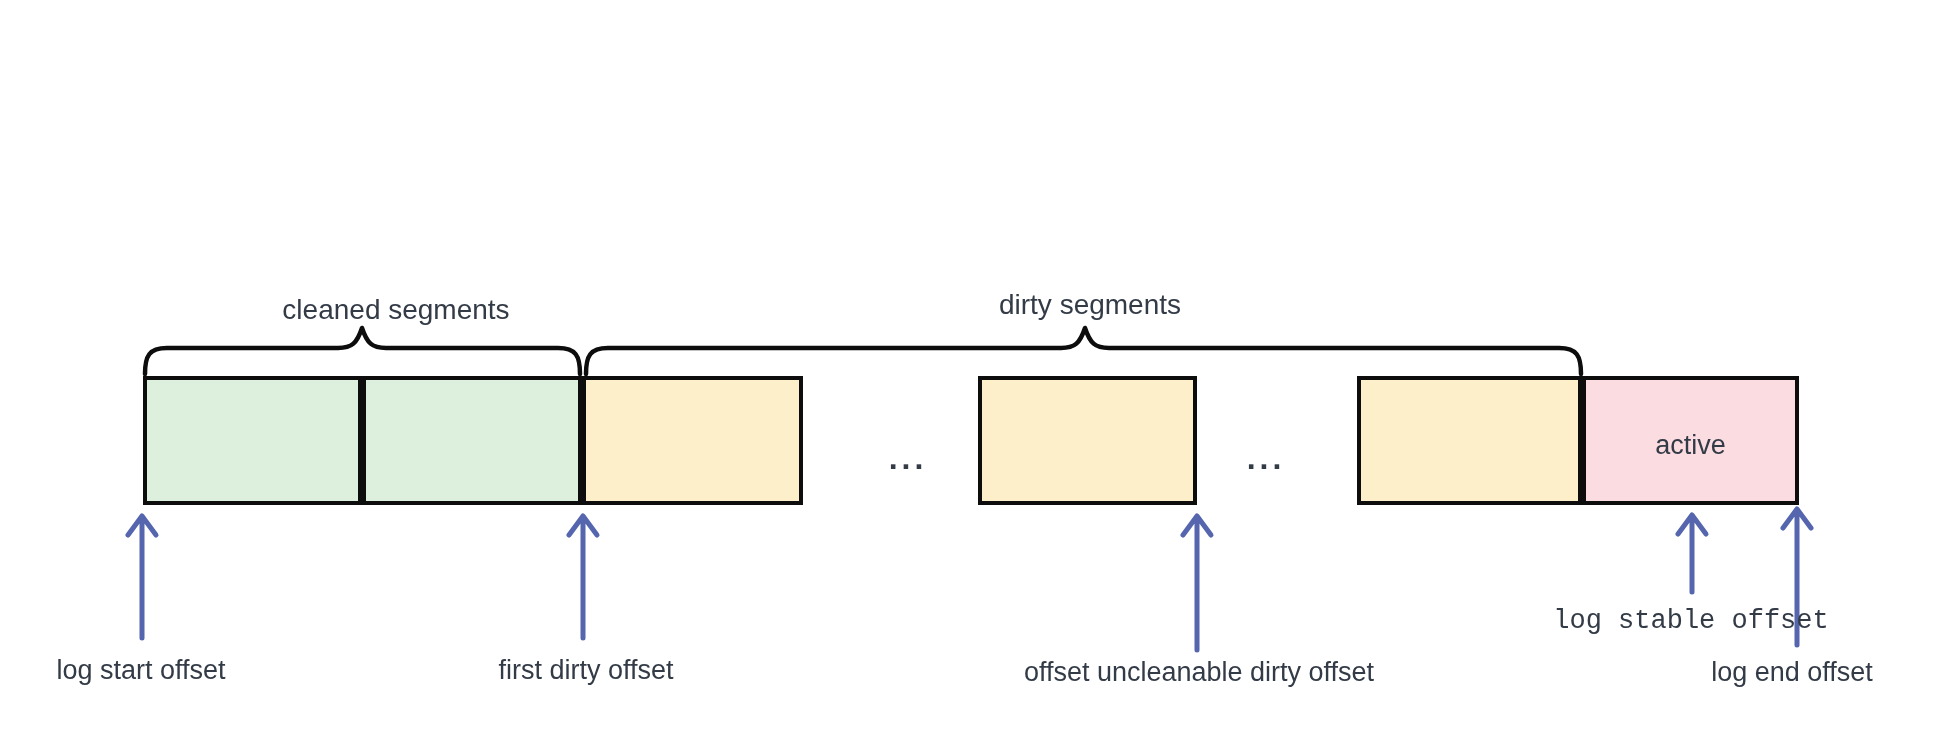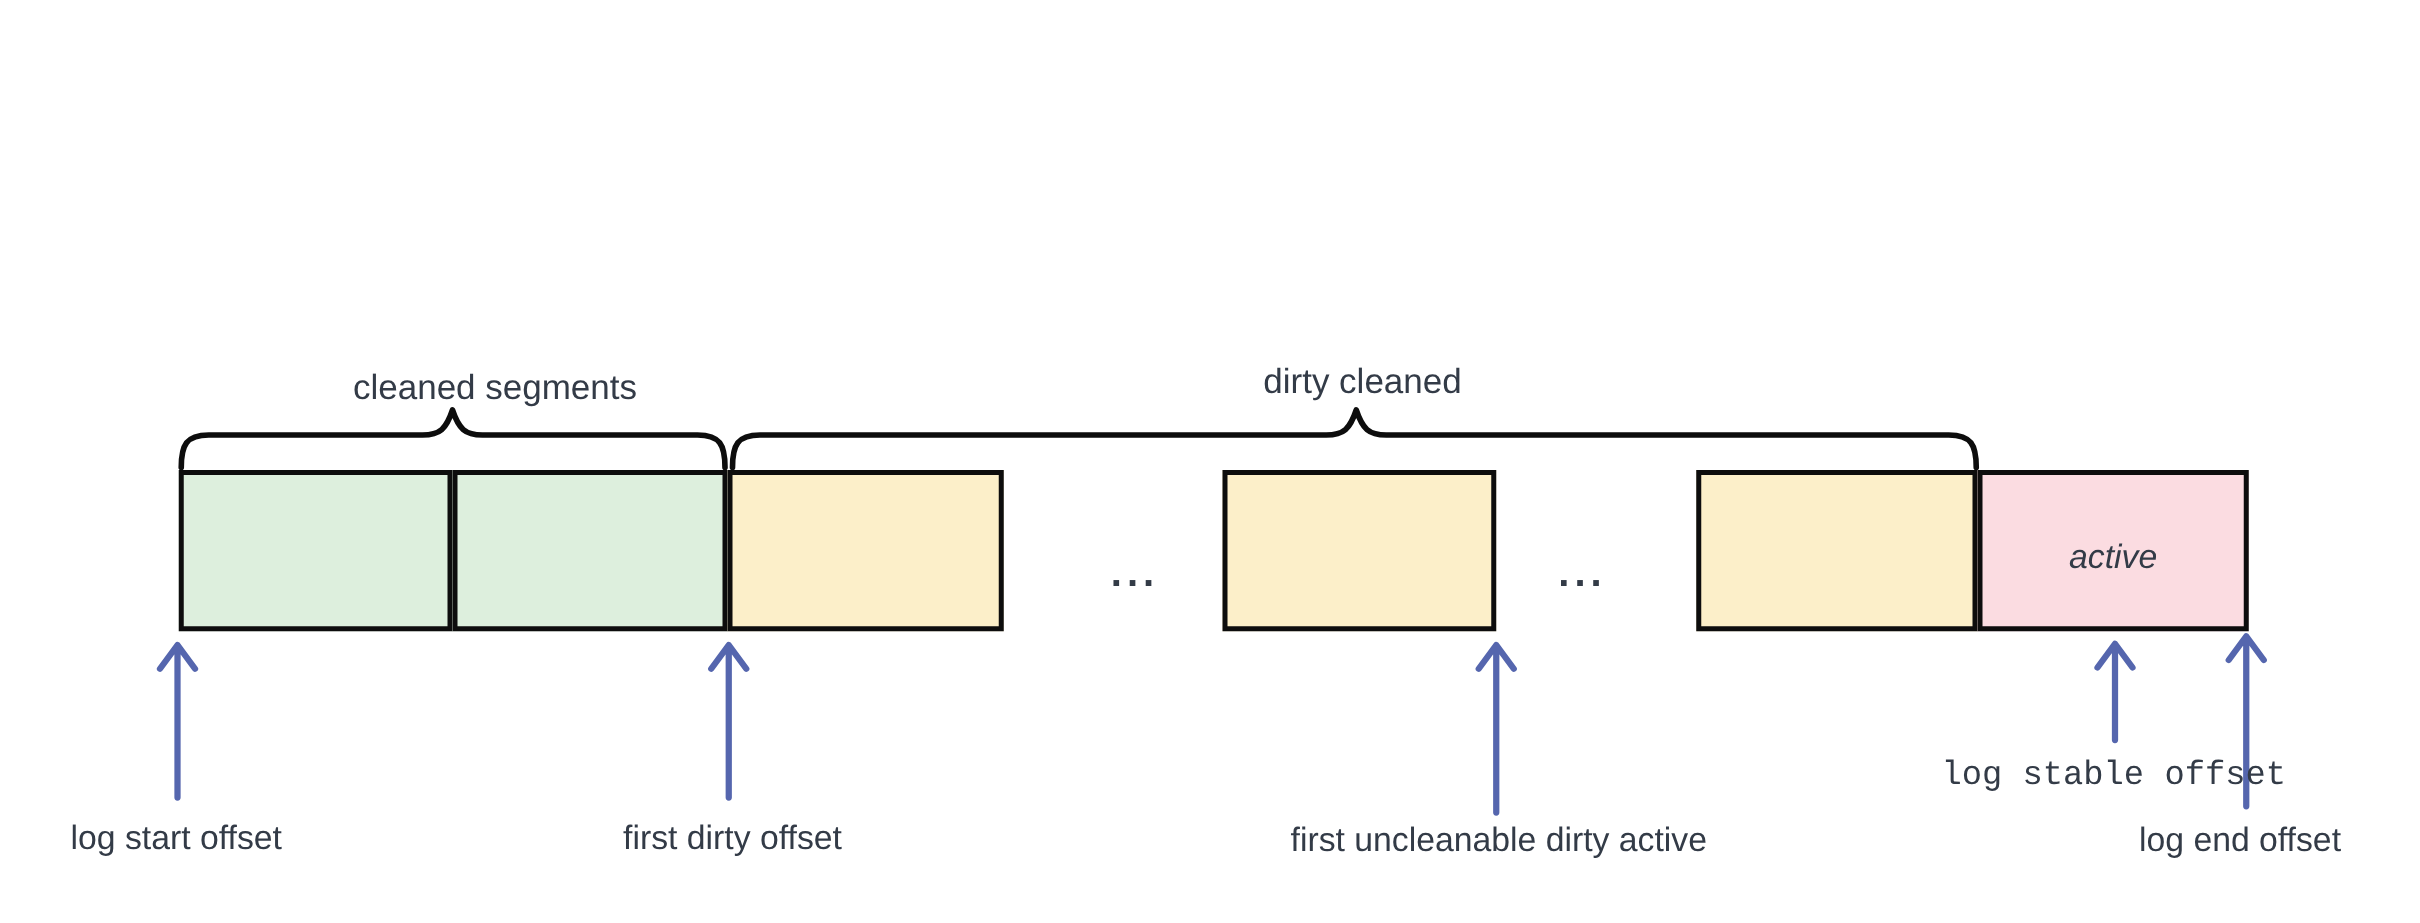--- a/index.html
+++ b/index.html
@@ -20,21 +20,20 @@
   }
   .segment {
     position: absolute;
     top: 376px;
     height: 129px;
     box-sizing: border-box;
     border: 4px solid var(--border-color, #0d0d0d);
     display: flex;
     align-items: center;
     justify-content: center;
-    font-style: italic;
   }
   .segment .seg-label {
     font-size: 27px;
     padding-top: 10px;
     color: var(--text-color, #333b47);
   }
   .seg-1 { left: 143px;  width: 219px; }
   .seg-2 { left: 362px;  width: 220px; }
   .seg-3 { left: 582px;  width: 221px; }
   .seg-4 { left: 978px;  width: 219px; }
@@ -100,21 +99,21 @@
   <div class="segment seg-4" style="background: rgb(252, 239, 201);"></div>
   <div class="segment seg-5" style="background: rgb(252, 239, 201);"></div>
   <div class="segment seg-6" style="background: rgb(251, 220, 225);">
     <span class="seg-label">active</span>
   </div>
 
   <div class="ellipsis dots-1">...</div>
   <div class="ellipsis dots-2">...</div>
 
   <div class="label brace-label lbl-cleaned">cleaned segments</div>
-  <div class="label brace-label lbl-dirty">dirty cleaned</div>
+  <div class="label brace-label lbl-dirty">dirty segments</div>
 
   <div class="label lbl-log-start">log start offset</div>
   <div class="label lbl-first-dirty">first dirty offset</div>
-  <div class="label lbl-uncleanable">first uncleanable dirty active</div>
+  <div class="label lbl-uncleanable">offset uncleanable dirty offset</div>
   <div class="label lbl-log-stable">log stable offset</div>
   <div class="label lbl-log-end">log end offset</div>
 
 </div>
 
 </body></html>

